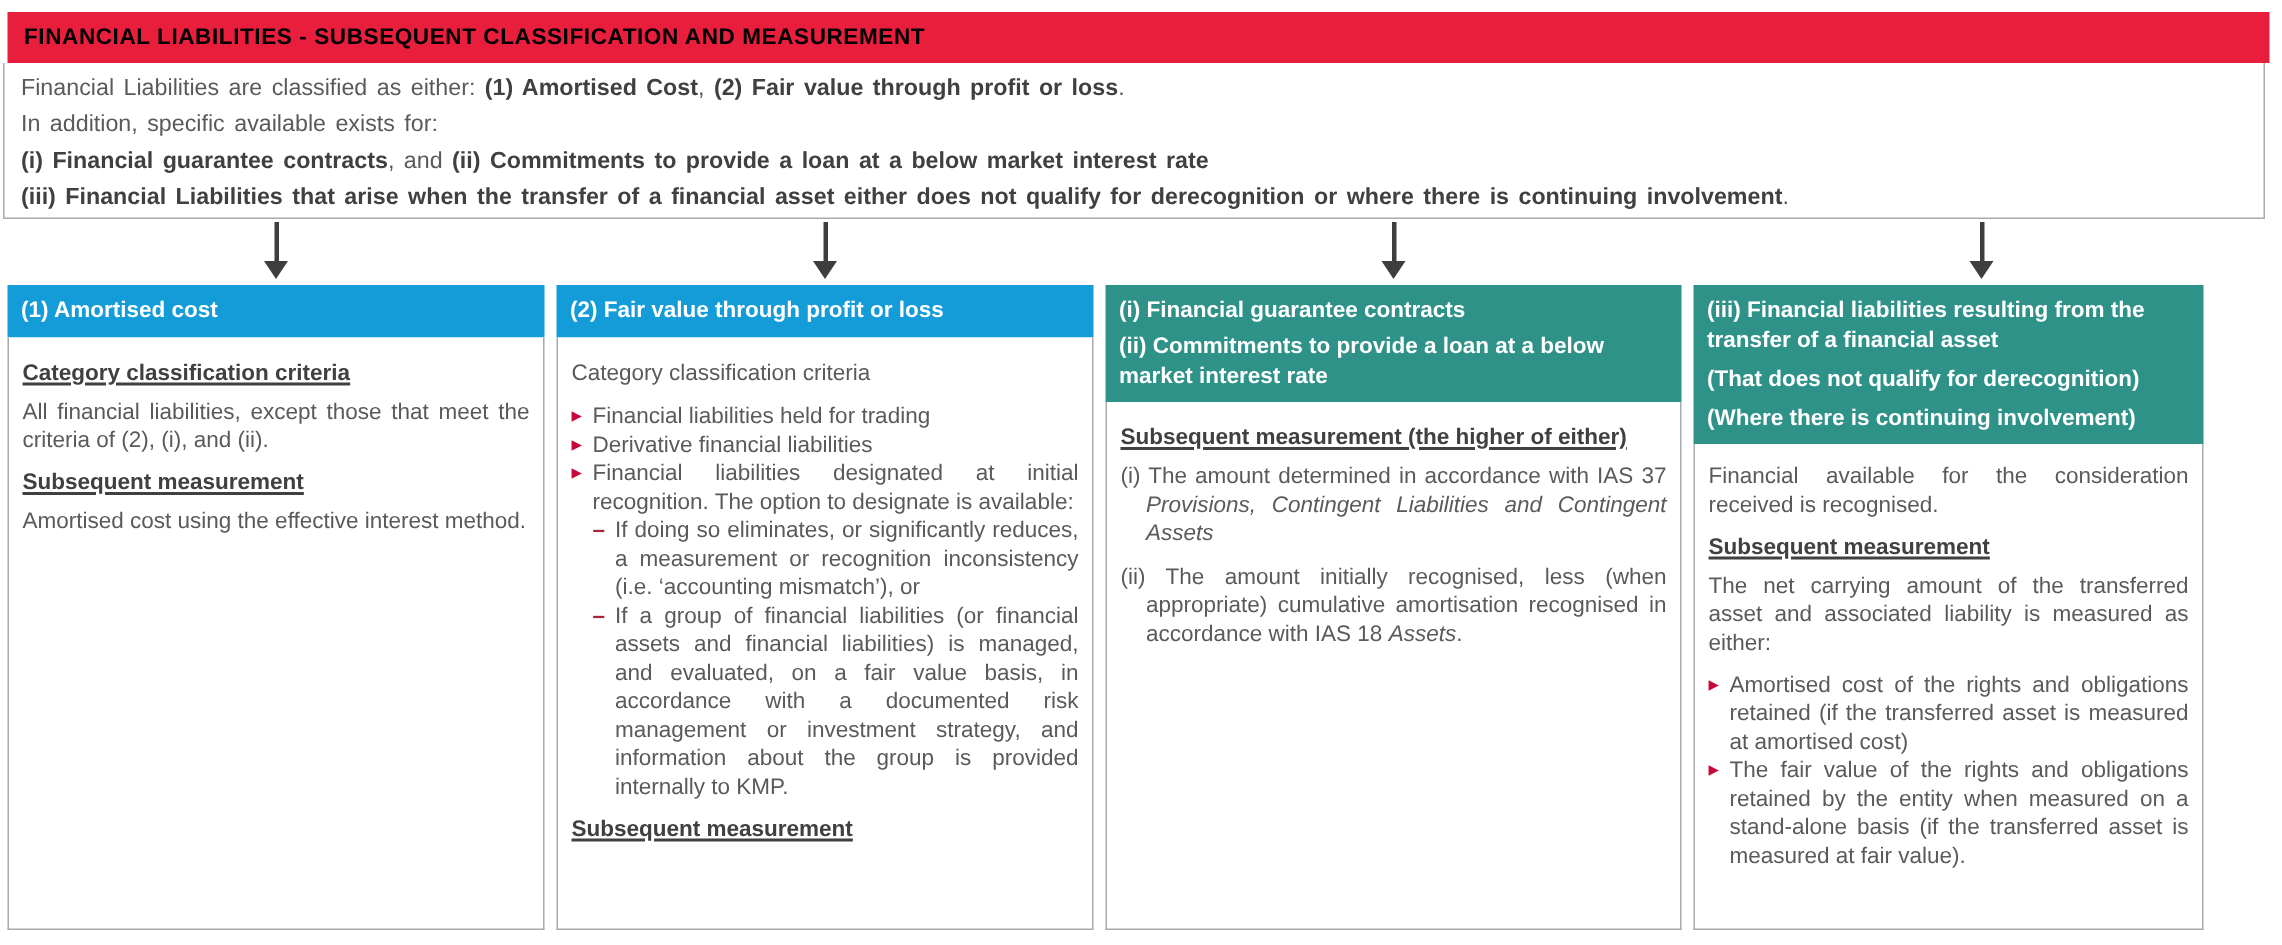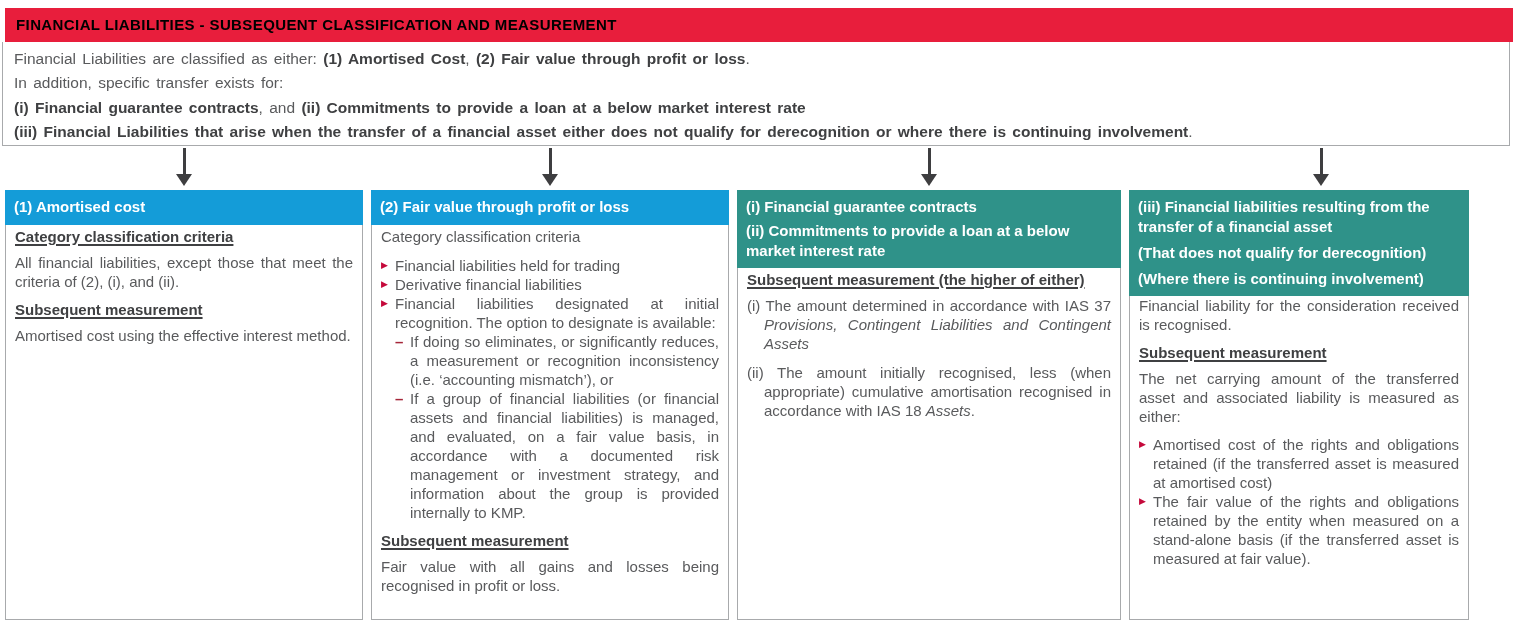--- a/index.html
+++ b/index.html
@@ -47,21 +47,21 @@
   .card-head {
     color: #fff; font-weight: bold; font-size: 15px; line-height: 20px;
     padding: 7px 9px;
   }
   .card-head.blue { background: var(--blue, #149CD8); min-height: 35px; }
   .card-head.teal { background: var(--teal, #2F9289); }
   .card-head .head-line { margin: 0 0 4px; } .card-head .head-line:last-child { margin: 0; }
   .card-head .head-sub { font-weight: bold; margin-top: 6px; }
   .card-body {
     flex: 1; border: 1px solid var(--border, #A8AAAC); border-top: none;
-    background: #fff; padding: 0 9px; font-size: 15px; line-height: 19px;
+    background: #fff; padding: 12px 9px; font-size: 15px; line-height: 19px;
     overflow: hidden;
   }
   .h-underline {
     color: var(--textdark, #3F4042); font-weight: bold;
     text-decoration: underline; text-decoration-thickness: 2px; text-underline-offset: 2px;
     margin: 2px 0 7px;
   }
   .h-plain { margin: 2px 0 10px; }
   .nowrap { white-space: nowrap; }
   .card-body p { margin: 0 0 9px; text-align: justify; }
@@ -76,21 +76,21 @@
 </style>
 </head>
 <body>
 
 <div class="page">
 
   <div class="titlebar">FINANCIAL LIABILITIES - SUBSEQUENT CLASSIFICATION AND MEASUREMENT</div>
 
   <div class="introbox">
     <p><span>Financial Liabilities are classified as either: </span><b>(1) Amortised Cost</b><span>, </span><b>(2) Fair value through profit or loss</b><span>.</span></p>
-    <p>In addition, specific transfer exists for:</p>
+    <p>In addition, specific available exists for:</p>
     <p><b>(i) Financial guarantee contracts</b><span>, and </span><b>(ii) Commitments to provide a loan at a below market interest rate</b></p>
     <p><b>(iii) Financial Liabilities that arise when the transfer of a financial asset either does not qualify for derecognition or where there is continuing involvement</b><span>.</span></p>
   </div>
 
   <div class="arrow" style="left:184px">
       <div class="shaft"></div>
       <div class="head"></div>
     </div>
   <div class="arrow" style="left:550px">
       <div class="shaft"></div>
@@ -135,21 +135,20 @@
         <div class="subli">
             <span class="dash">–</span>
             <span class="li-text">If doing so eliminates, or significantly reduces, a measurement or recognition inconsistency (i.e. ‘accounting mismatch’), or</span>
           </div>
         <div class="subli">
             <span class="dash">–</span>
             <span class="li-text">If a group of financial liabilities (or financial assets and financial liabilities) is managed, and evaluated, on a fair value basis, in accordance with a documented risk management or investment strategy, and information about the group is provided internally to KMP.</span>
           </div>
       </div>
       <div class="h-underline">Subsequent measurement</div>
-      <p>Fair value with all gains and losses being recognised in profit or loss.</p>
     </div>
   </div>
 
   <div class="card" style="left:737px;width:384px">
     <div class="card-head teal">
       <div class="head-line">(i) Financial guarantee contracts</div>
       <div class="head-line">(ii) Commitments to provide a loan at a below market interest rate</div>
     </div>
     <div class="card-body">
       <div class="h-underline nowrap">Subsequent measurement (the higher of either)</div>
@@ -158,21 +157,21 @@
     </div>
   </div>
 
   <div class="card" style="left:1129px;width:340px">
     <div class="card-head teal">
       <div>(iii) Financial liabilities resulting from the transfer of a financial asset</div>
       <div class="head-sub">(That does not qualify for derecognition)</div>
       <div class="head-sub">(Where there is continuing involvement)</div>
     </div>
     <div class="card-body">
-      <p>Financial liability for the consideration received is recognised.</p>
+      <p>Financial available for the consideration received is recognised.</p>
       <div class="h-underline">Subsequent measurement</div>
       <p>The net carrying amount of the transferred asset and associated liability is measured as either:</p>
       <div class="list">
         <div class="li">
             <span class="tri">▶</span>
             <span class="li-text">Amortised cost of the rights and obligations retained (if the transferred asset is measured at amortised cost)</span>
           </div>
         <div class="li">
             <span class="tri">▶</span>
             <span class="li-text">The fair value of the rights and obligations retained by the entity when measured on a stand-alone basis (if the transferred asset is measured at fair value).</span>

